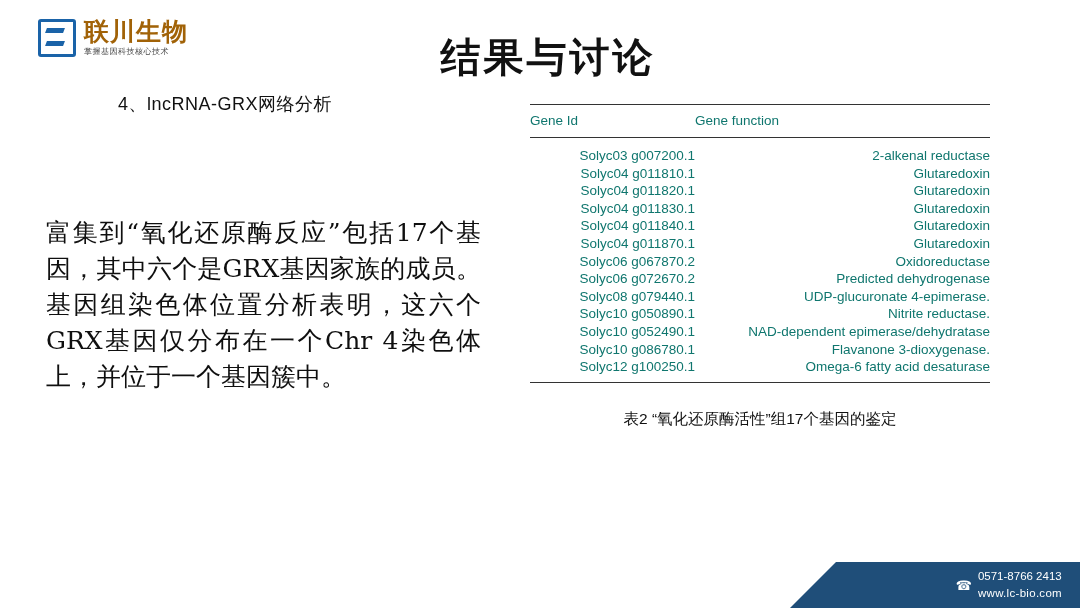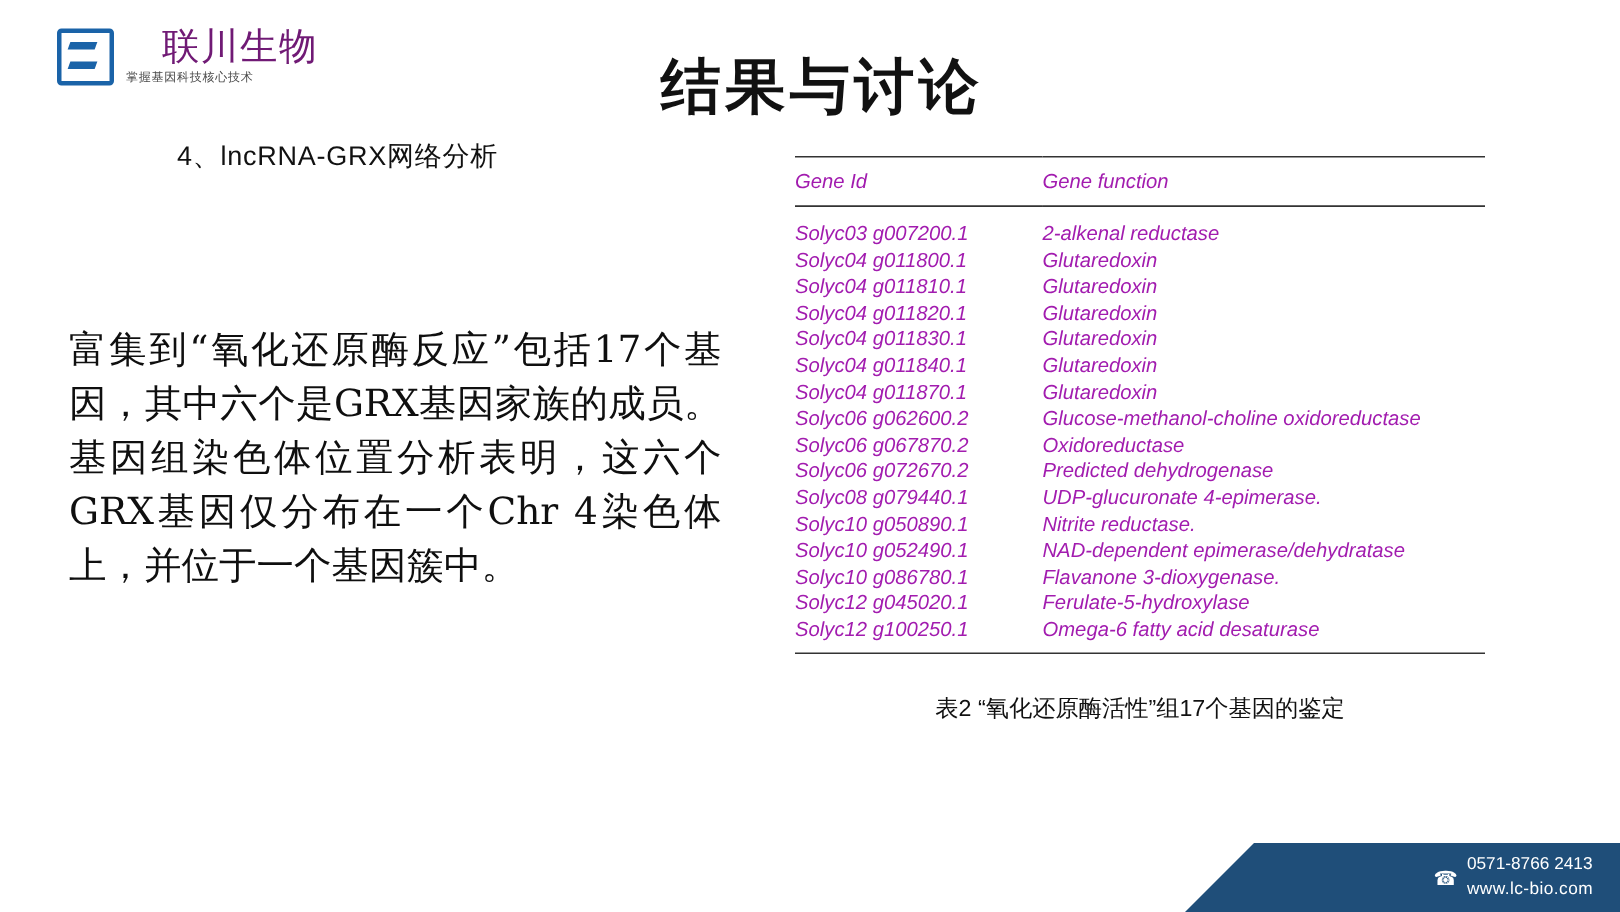--- a/index.html
+++ b/index.html
@@ -45,25 +45,24 @@
     background: #1a63a8;
     transform: skewX(-20deg);
   }
   #logo-text-wrap {
     display: flex;
     flex-direction: column;
     justify-content: center;
   }
   #logo-name {
     font-size: 25px;
-    font-weight: normal;
-    color: #701a75;
+    font-weight: bold;
+    color: #a16207;
     letter-spacing: 1px;
     line-height: 1.05;
-    margin-left: 24px;
   }
   #logo-sub {
     font-size: 8px;
     color: #4a4a4a;
     letter-spacing: 0.5px;
     margin-top: 2px;
   }
 
   
   #page-title {
@@ -102,35 +101,35 @@
   
   #gene-table-wrap {
     position: absolute;
     left: 530px; top: 104px;
     width: 460px;
   }
   table#gene-table {
     width: 100%;
     border-collapse: collapse;
     font-size: 13.5px;
-    color: #a21caf;
-    font-style: italic;
+    color: #0f766e;
   }
   table#gene-table thead th {
     text-align: left;
     font-weight: normal;
     padding: 8px 0 9px 0;
     border-top: 1.6px solid #333;
     border-bottom: 1.1px solid #333;
   }
   table#gene-table tbody tr:first-child td { padding-top: 10px; }
   table#gene-table tbody td {
     padding: 1.3px 0;
     vertical-align: top;
     white-space: nowrap;
+    text-align: right;
   }
   table#gene-table tbody tr:last-child td { padding-bottom: 8px; }
   #gene-table colgroup col.c1 { width: 165px; }
   #table-bottom-rule {
     border-bottom: 1.6px solid #333;
   }
   #table-caption {
     margin-top: 26px;
     text-align: center;
     font-size: 15.5px;
@@ -194,46 +193,38 @@
         <th>Gene Id</th>
         <th>Gene function</th>
       </tr>
     </thead>
     <tbody id="gene-table-body">
         <tr>
           <td>Solyc03 g007200.1</td>
           <td>2-alkenal reductase</td>
         </tr>
         <tr>
-          <td>Solyc04 g011800.1</td>
-          <td>Glutaredoxin</td>
-        </tr>
-        <tr>
           <td>Solyc04 g011810.1</td>
           <td>Glutaredoxin</td>
         </tr>
         <tr>
           <td>Solyc04 g011820.1</td>
           <td>Glutaredoxin</td>
         </tr>
         <tr>
           <td>Solyc04 g011830.1</td>
           <td>Glutaredoxin</td>
         </tr>
         <tr>
           <td>Solyc04 g011840.1</td>
           <td>Glutaredoxin</td>
         </tr>
         <tr>
           <td>Solyc04 g011870.1</td>
           <td>Glutaredoxin</td>
-        </tr>
-        <tr>
-          <td>Solyc06 g062600.2</td>
-          <td>Glucose-methanol-choline oxidoreductase</td>
         </tr>
         <tr>
           <td>Solyc06 g067870.2</td>
           <td>Oxidoreductase</td>
         </tr>
         <tr>
           <td>Solyc06 g072670.2</td>
           <td>Predicted dehydrogenase</td>
         </tr>
         <tr>
@@ -244,24 +235,20 @@
           <td>Solyc10 g050890.1</td>
           <td>Nitrite reductase.</td>
         </tr>
         <tr>
           <td>Solyc10 g052490.1</td>
           <td>NAD-dependent epimerase/dehydratase</td>
         </tr>
         <tr>
           <td>Solyc10 g086780.1</td>
           <td>Flavanone 3-dioxygenase.</td>
-        </tr>
-        <tr>
-          <td>Solyc12 g045020.1</td>
-          <td>Ferulate-5-hydroxylase</td>
         </tr>
         <tr>
           <td>Solyc12 g100250.1</td>
           <td>Omega-6 fatty acid desaturase</td>
         </tr>
       </tbody>
   </table>
   <div id="table-bottom-rule"></div>
   <div id="table-caption">表2 “氧化还原酶活性”组17个基因的鉴定</div>
 </div>

